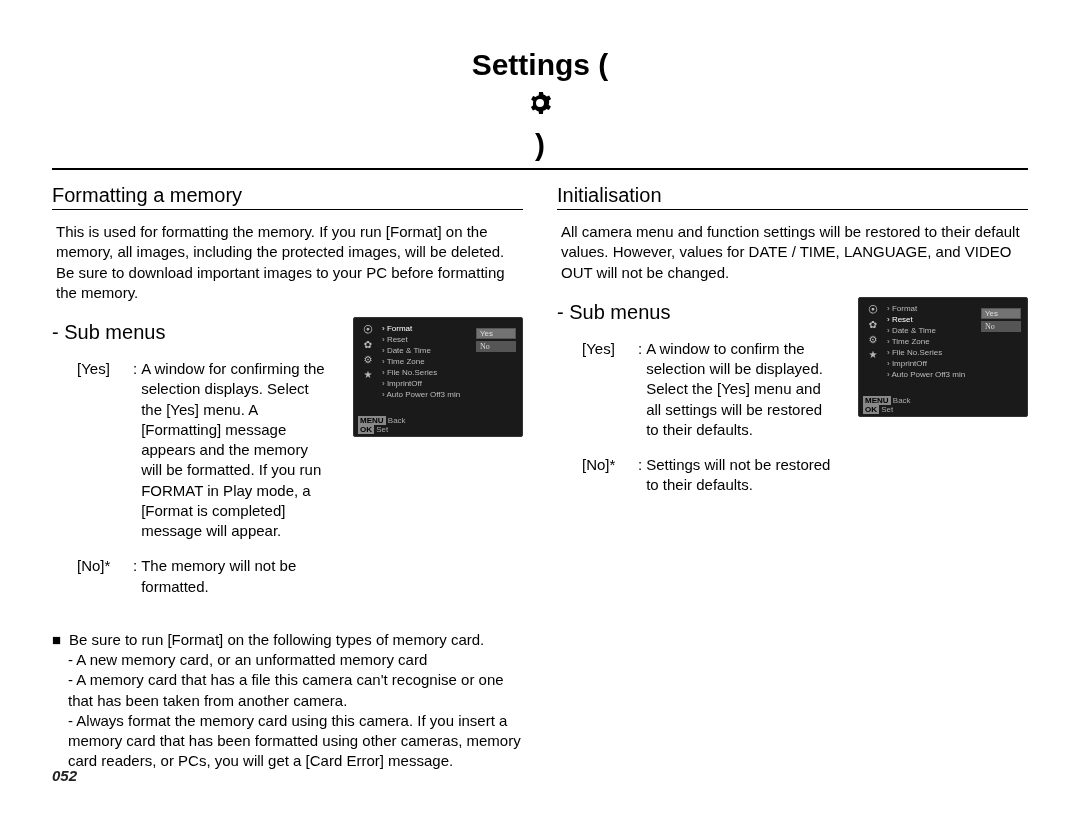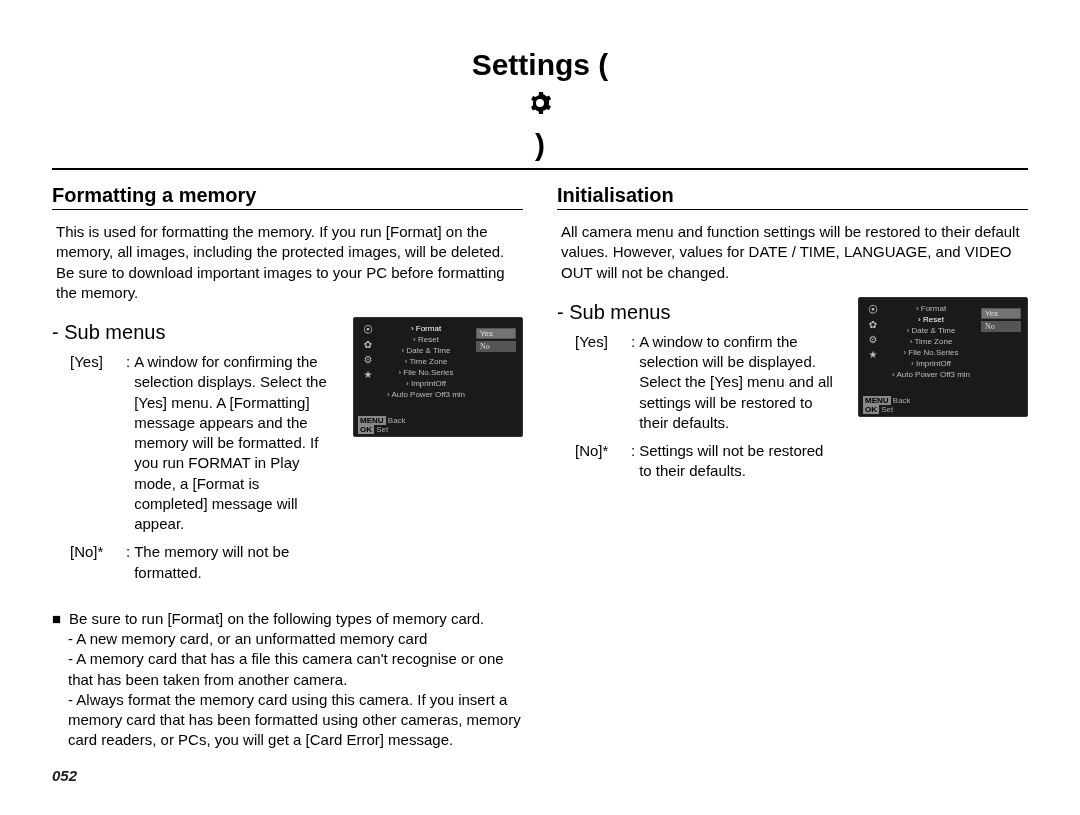--- a/index.html
+++ b/index.html
@@ -2,34 +2,34 @@
 <html><head>
 <meta charset="utf-8">
 <style>
   html,body{margin:0;padding:0;background:#fff;color:#000;font-family:Arial,Helvetica,sans-serif;}
   .page{width:1080px;height:815px;box-sizing:border-box;padding:48px 52px 32px 52px;position:relative;}
   h1.title{font-size:30px;font-weight:bold;margin:0 0 4px 0;display:flex;align-items:center;gap:8px;flex-direction:column;}
   h1.title .gear{display:inline-block;line-height:1;}
   .title-rule{border-top:2px solid #000;margin-top:6px;}
   .columns{display:flex;gap:34px;margin-top:14px;}
   .col{flex:1;min-width:0;}
-  h2.sect{font-size:20px;font-weight:bold;margin:0 0 2px 0;}
+  h2.sect{font-size:20px;font-weight:normal;margin:0 0 2px 0;}
   .sect-rule{border-top:1px solid #000;margin-bottom:12px;}
   p{font-size:15px;line-height:1.35;margin:0 0 14px 4px;}
   .sub-head{font-size:20px;margin:4px 0 2px 0;}
-  .sub-row{display:flex;gap:4px;font-size:15px;line-height:1.35;margin:8px;}
+  .sub-row{display:flex;gap:4px;font-size:15px;line-height:1.35;margin:15px;}
   .sub-label{width:52px;flex:0 0 52px;}
   .sub-colon{flex:0 0 auto;}
   .sub-body{flex:1;}
   .block-with-screen{display:flex;gap:12px;align-items:flex-start;}
   .block-text{flex:1;}
   .screen{flex:0 0 170px;height:120px;background:#1a1a1a;border:1px solid #333;border-radius:2px;color:#cfcfcf;font-size:8px;position:relative;box-sizing:border-box;padding:6px 6px 16px 6px;display:flex;gap:4px;}
   .screen .icon-col{width:16px;display:flex;flex-direction:column;align-items:center;gap:4px;color:#bbb;font-size:10px;}
   .screen .menu-col{flex:1;display:flex;flex-direction:column;gap:2px;}
-  .screen .menu-item{display:flex;justify-content:center;padding:0 2px;white-space:nowrap;overflow:hidden;color:#bbb;}
+  .screen .menu-item{display:flex;justify-content:flex-start;padding:0 2px;white-space:nowrap;overflow:hidden;color:#bbb;}
   .screen .menu-item.hl{color:#fff;}
   .screen .opt-col{width:40px;display:flex;flex-direction:column;gap:2px;}
   .screen .opt{background:#737373;border:1px solid #555;padding:0 3px;color:#ddd;font-size:8px;}
   .screen .opt.sel{background:#555;font-family:Liberation Serif, serif;}
   .screen .footer{position:absolute;left:4px;right:4px;bottom:2px;display:flex;justify-content:space-between;font-size:8px;color:#aaa;flex-direction:column;}
   .bullets{font-size:15px;line-height:1.35;margin-top:18px;}
   .b-row{display:flex;gap:8px;margin:0;}
   .b-mark{flex:0 0 auto;}
   .b-body{flex:1;}
   .indent{padding-left:16px;}

